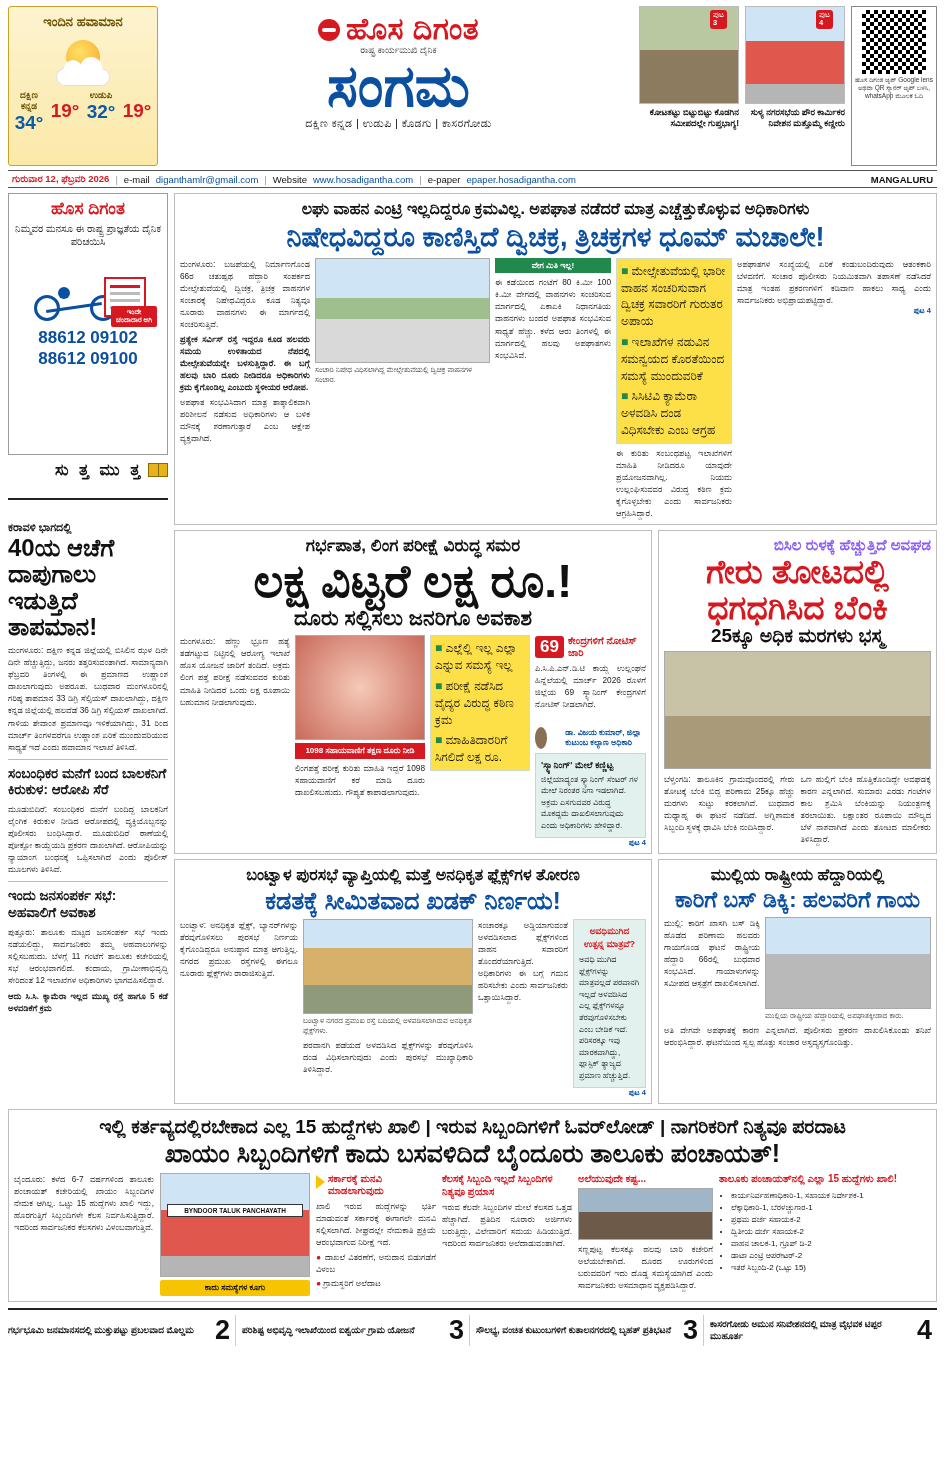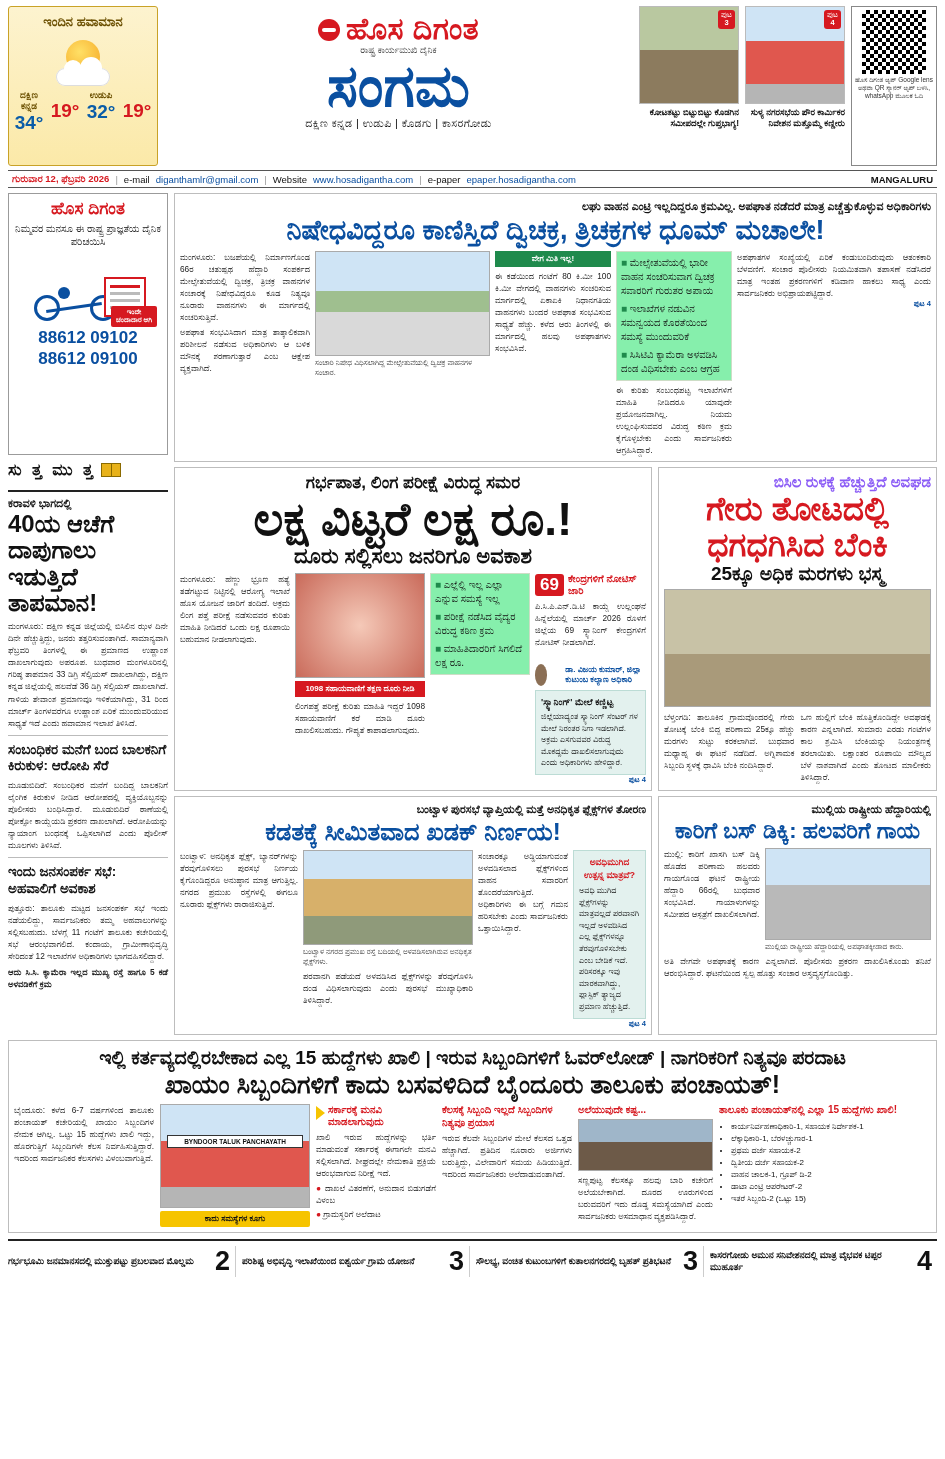--- a/index.html
+++ b/index.html
@@ -40,22 +40,22 @@
   .brand-top .globe { width:22px;height:22px;border-radius:50%;background:#d61920; position:relative;}
   .brand-top .globe:after{content:"";position:absolute;left:4px;top:9px;width:14px;height:4px;background:#fff;border-radius:2px;}
   .brand-name { font-size: 30px; font-weight: bold; color: #d61920; letter-spacing:0.5px;}
   .brand-sub { font-size: 9px; color:#333; margin-top:-2px;}
   .sangama { font-size: 58px; font-weight: bold; color: #0a4fa0; line-height: 0.95; margin-top: 2px; }
   .editions { font-size: 11px; color:#111; margin-top: 4px; letter-spacing:0.4px;}
 
   .promo { width: 100px; }
   .promo-img { height: 98px; border:1px solid #bbb; overflow:hidden; position:relative;}
   .promo-cap { font-size: 8.5px; font-weight: bold; text-align:right; line-height:1.25; margin-top:3px;}
-  .pg-badge { position:absolute; right:3px; top:3px; background:#d61920; color:#fff; font-size:7.5px;
-     border-radius:3px; padding:1px 3px; text-align:center; line-height:1.1;}
+  .pg-badge { position:absolute; right:11px; top:3px; background:#d61920; color:#fff; font-size:7.5px;
+     border-radius:3px; padding:1px 3px; line-height:1.1;}
   .qr-box { width: 86px; border:1px solid #888; padding:3px; text-align:center;}
   .qr { width: 64px; height: 64px; margin: 0 auto;
     background:
       repeating-linear-gradient(90deg,#000 0 4px,#fff 4px 8px),
       repeating-linear-gradient(0deg,#000 0 4px,#fff 4px 8px);
     background-blend-mode: difference; }
   .qr-cap { font-size: 6.5px; line-height:1.2; margin-top:2px; color:#333;}
 
   
   .datebar { margin-top: 4px; border-top:1px solid #555; border-bottom:1px solid #555;
@@ -80,38 +80,38 @@
   .ad-cycle { margin: 6px auto 2px; width: 120px; height: 70px; position: relative;}
   .wheel { position:absolute; bottom:4px; width:26px;height:26px;border:3px solid #0a4fa0;border-radius:50%;}
   .wheel.l{left:6px;} .wheel.r{left:62px;}
   .frame { position:absolute; left:18px; bottom:16px; width:56px;height:3px;background:#0a4fa0; transform:rotate(-8deg);}
   .rider { position:absolute; left:30px; bottom:26px; width:12px;height:12px;border-radius:50%;background:#0a4fa0;}
   .papers { position:absolute; right:2px; bottom:8px; width:42px;height:40px;border:2px solid #d61920; background:#fff;}
   .papers:after{content:"";position:absolute;left:4px;top:6px;right:4px;height:3px;background:#d61920;
      box-shadow:0 7px 0 #bbb,0 14px 0 #bbb,0 21px 0 #bbb;}
   .ad-phone { font-size:17px; font-weight:bold; color:#0a4fa0; line-height:1.25;}
 
-  .section-head { display:flex; align-items:center; gap:5px; border-bottom:2px solid #222; padding-bottom:11px; margin-bottom:4px;}
+  .section-head { display:flex; align-items:center; gap:5px; border-bottom:2px solid #222; padding-bottom:19px; margin-bottom:20px;justify-content:flex-end;}
   .section-head .t { font-size:16px; font-weight:bold; letter-spacing:3px;}
   .book-icon { width:20px;height:14px;background:#e8b21a; border:1px solid #8a6a00; position:relative;}
   .book-icon:after{content:"";position:absolute;left:9px;top:0;bottom:0;width:1px;background:#8a6a00;}
 
   .lead-kicker { font-size:11px; font-weight:bold; line-height:1.35;}
   .lead-40 { font-size:24px; font-weight:bold; color:#111; line-height:1.1;}
   .body-text { font-size:8.3px; line-height:1.45; text-align:justify; color:#222;}
   .hdr-sm { font-size:13.5px; font-weight:bold; line-height:1.25; color:#111;}
   .hr { border-top:1px solid #bbb; margin:6px 0;}
 
   
-  .topline { font-size:11px; font-weight:bold; text-align:right; line-height:1.3;}
+  .topline { font-size:16px; font-weight:bold; text-align:center; line-height:1.3;}
   .bighead-blue { font-size:27px; font-weight:bold; color:#0a4fa0; text-align:center; line-height:1.15; margin-top:2px;}
   .five-col { display:flex; gap:5px; margin-top:5px;}
   .photo { background:#c9d6c0; border:1px solid #aaa; position:relative; overflow:hidden;}
   .tag-green { background:#1f8a4c; color:#fff; font-size:8px; font-weight:bold; padding:3px 2px; text-align:center; line-height:1.2;}
-  .bullet-box { background:#86efac; border:1px solid #cdddc6; padding:4px; font-size:10px; line-height:1.4;}
+  .bullet-box { background:#fde047; border:1px solid #cdddc6; padding:4px; font-size:12px; line-height:1.4;}
   .bullet-box .dot { color:#1f8a4c; font-weight:bold;}
 
   
   .mega-kicker { font-size:17px; font-weight:bold; text-align:center; line-height:1.2;}
   .mega-head { font-size:46px; font-weight:bold; text-align:center; line-height:1.0; margin:2px 0; color:#111;}
   .mega-sub { font-size:21px; font-weight:bold; text-align:center; line-height:1.15;}
   .red-kicker { font-size:15px; font-weight:bold; color:#8b5cf6; text-align:right; line-height:1.2;}
   .red-head { font-size:33px; font-weight:bold; color:#d61920; text-align:center; line-height:1.08;}
   .blk-sub { font-size:19px; font-weight:bold; text-align:center; line-height:1.15;}
   .teal-box { background:#e3f1ee; border:1px solid #bcdcd5; padding:5px; font-size:8px; line-height:1.45;}
@@ -272,20 +272,21 @@
     </div>
 
     <div class="col-main">
 
       <div class="box pad">
         <div class="topline">ಲಘು ವಾಹನ ಎಂಟ್ರಿ ಇಲ್ಲದಿದ್ದರೂ ಕ್ರಮವಿಲ್ಲ. ಅಪಘಾತ ನಡೆದರೆ ಮಾತ್ರ ಎಚ್ಚೆತ್ತುಕೊಳ್ಳುವ ಅಧಿಕಾರಿಗಳು</div>
         <div class="bighead-blue">ನಿಷೇಧವಿದ್ದರೂ ಕಾಣಿಸ್ತಿದೆ ದ್ವಿಚಕ್ರ, ತ್ರಿಚಕ್ರಗಳ ಧೂಮ್ ಮಚಾಲೇ!</div>
         <div class="five-col">
           <div style="width:130px">
             <div class="body-text">ಮಂಗಳೂರು: ಬಜಪೆಯಲ್ಲಿ ನಿರ್ಮಾಣಗೊಂಡ 66ರ ಚತುಷ್ಪಥ ಹೆದ್ದಾರಿ ಸಂಪರ್ಕದ ಮೇಲ್ಸೇತುವೆಯಲ್ಲಿ ದ್ವಿಚಕ್ರ, ತ್ರಿಚಕ್ರ ವಾಹನಗಳ ಸಂಚಾರಕ್ಕೆ ನಿಷೇಧವಿದ್ದರೂ ಕೂಡ ನಿತ್ಯವೂ ನೂರಾರು ವಾಹನಗಳು ಈ ಮಾರ್ಗದಲ್ಲಿ ಸಂಚರಿಸುತ್ತಿವೆ.</div>
+            <div class="body-text" style="margin-top:3px;font-weight:bold">ಪ್ರತ್ಯೇಕ ಸರ್ವಿಸ್ ರಸ್ತೆ ಇದ್ದರೂ ಕೂಡ ಹಲವರು ಸಮಯ ಉಳಿತಾಯದ ನೆಪದಲ್ಲಿ ಮೇಲ್ಸೇತುವೆಯನ್ನೇ ಬಳಸುತ್ತಿದ್ದಾರೆ. ಈ ಬಗ್ಗೆ ಹಲವು ಬಾರಿ ದೂರು ನೀಡಿದರೂ ಅಧಿಕಾರಿಗಳು ಕ್ರಮ ಕೈಗೊಂಡಿಲ್ಲ ಎಂಬುದು ಸ್ಥಳೀಯರ ಆರೋಪ.</div>
             <div class="body-text" style="margin-top:3px">ಅಪಘಾತ ಸಂಭವಿಸಿದಾಗ ಮಾತ್ರ ತಾತ್ಕಾಲಿಕವಾಗಿ ಪರಿಶೀಲನೆ ನಡೆಸುವ ಅಧಿಕಾರಿಗಳು ಆ ಬಳಿಕ ಮೌನಕ್ಕೆ ಶರಣಾಗುತ್ತಾರೆ ಎಂಬ ಆಕ್ಷೇಪ ವ್ಯಕ್ತವಾಗಿದೆ.</div>
           </div>
           <div style="width:175px">
             <div class="photo img-road" style="height:105px"></div>
             <div class="caption">ಸಂಚಾರಿ ನಿಷೇಧ ವಿಧಿಸಲಾಗಿದ್ದ ಮೇಲ್ಸೇತುವೆಯಲ್ಲಿ ದ್ವಿಚಕ್ರ ವಾಹನಗಳ ಸಂಚಾರ.</div>
           </div>
           <div style="width:116px">
             <div class="tag-green">ವೇಗ ಮಿತಿ ಇಲ್ಲ!</div>
             <div class="body-text" style="margin-top:3px">ಈ ಕಡೆಯಿಂದ ಗಂಟೆಗೆ 80 ಕಿ.ಮೀ 100 ಕಿ.ಮೀ ವೇಗದಲ್ಲಿ ವಾಹನಗಳು ಸಂಚರಿಸುವ ಮಾರ್ಗದಲ್ಲಿ ಏಕಾಏಕಿ ನಿಧಾನಗತಿಯ ವಾಹನಗಳು ಬಂದರೆ ಅಪಘಾತ ಸಂಭವಿಸುವ ಸಾಧ್ಯತೆ ಹೆಚ್ಚು. ಕಳೆದ ಆರು ತಿಂಗಳಲ್ಲಿ ಈ ಮಾರ್ಗದಲ್ಲಿ ಹಲವು ಅಪಘಾತಗಳು ಸಂಭವಿಸಿವೆ.</div>
           </div>

